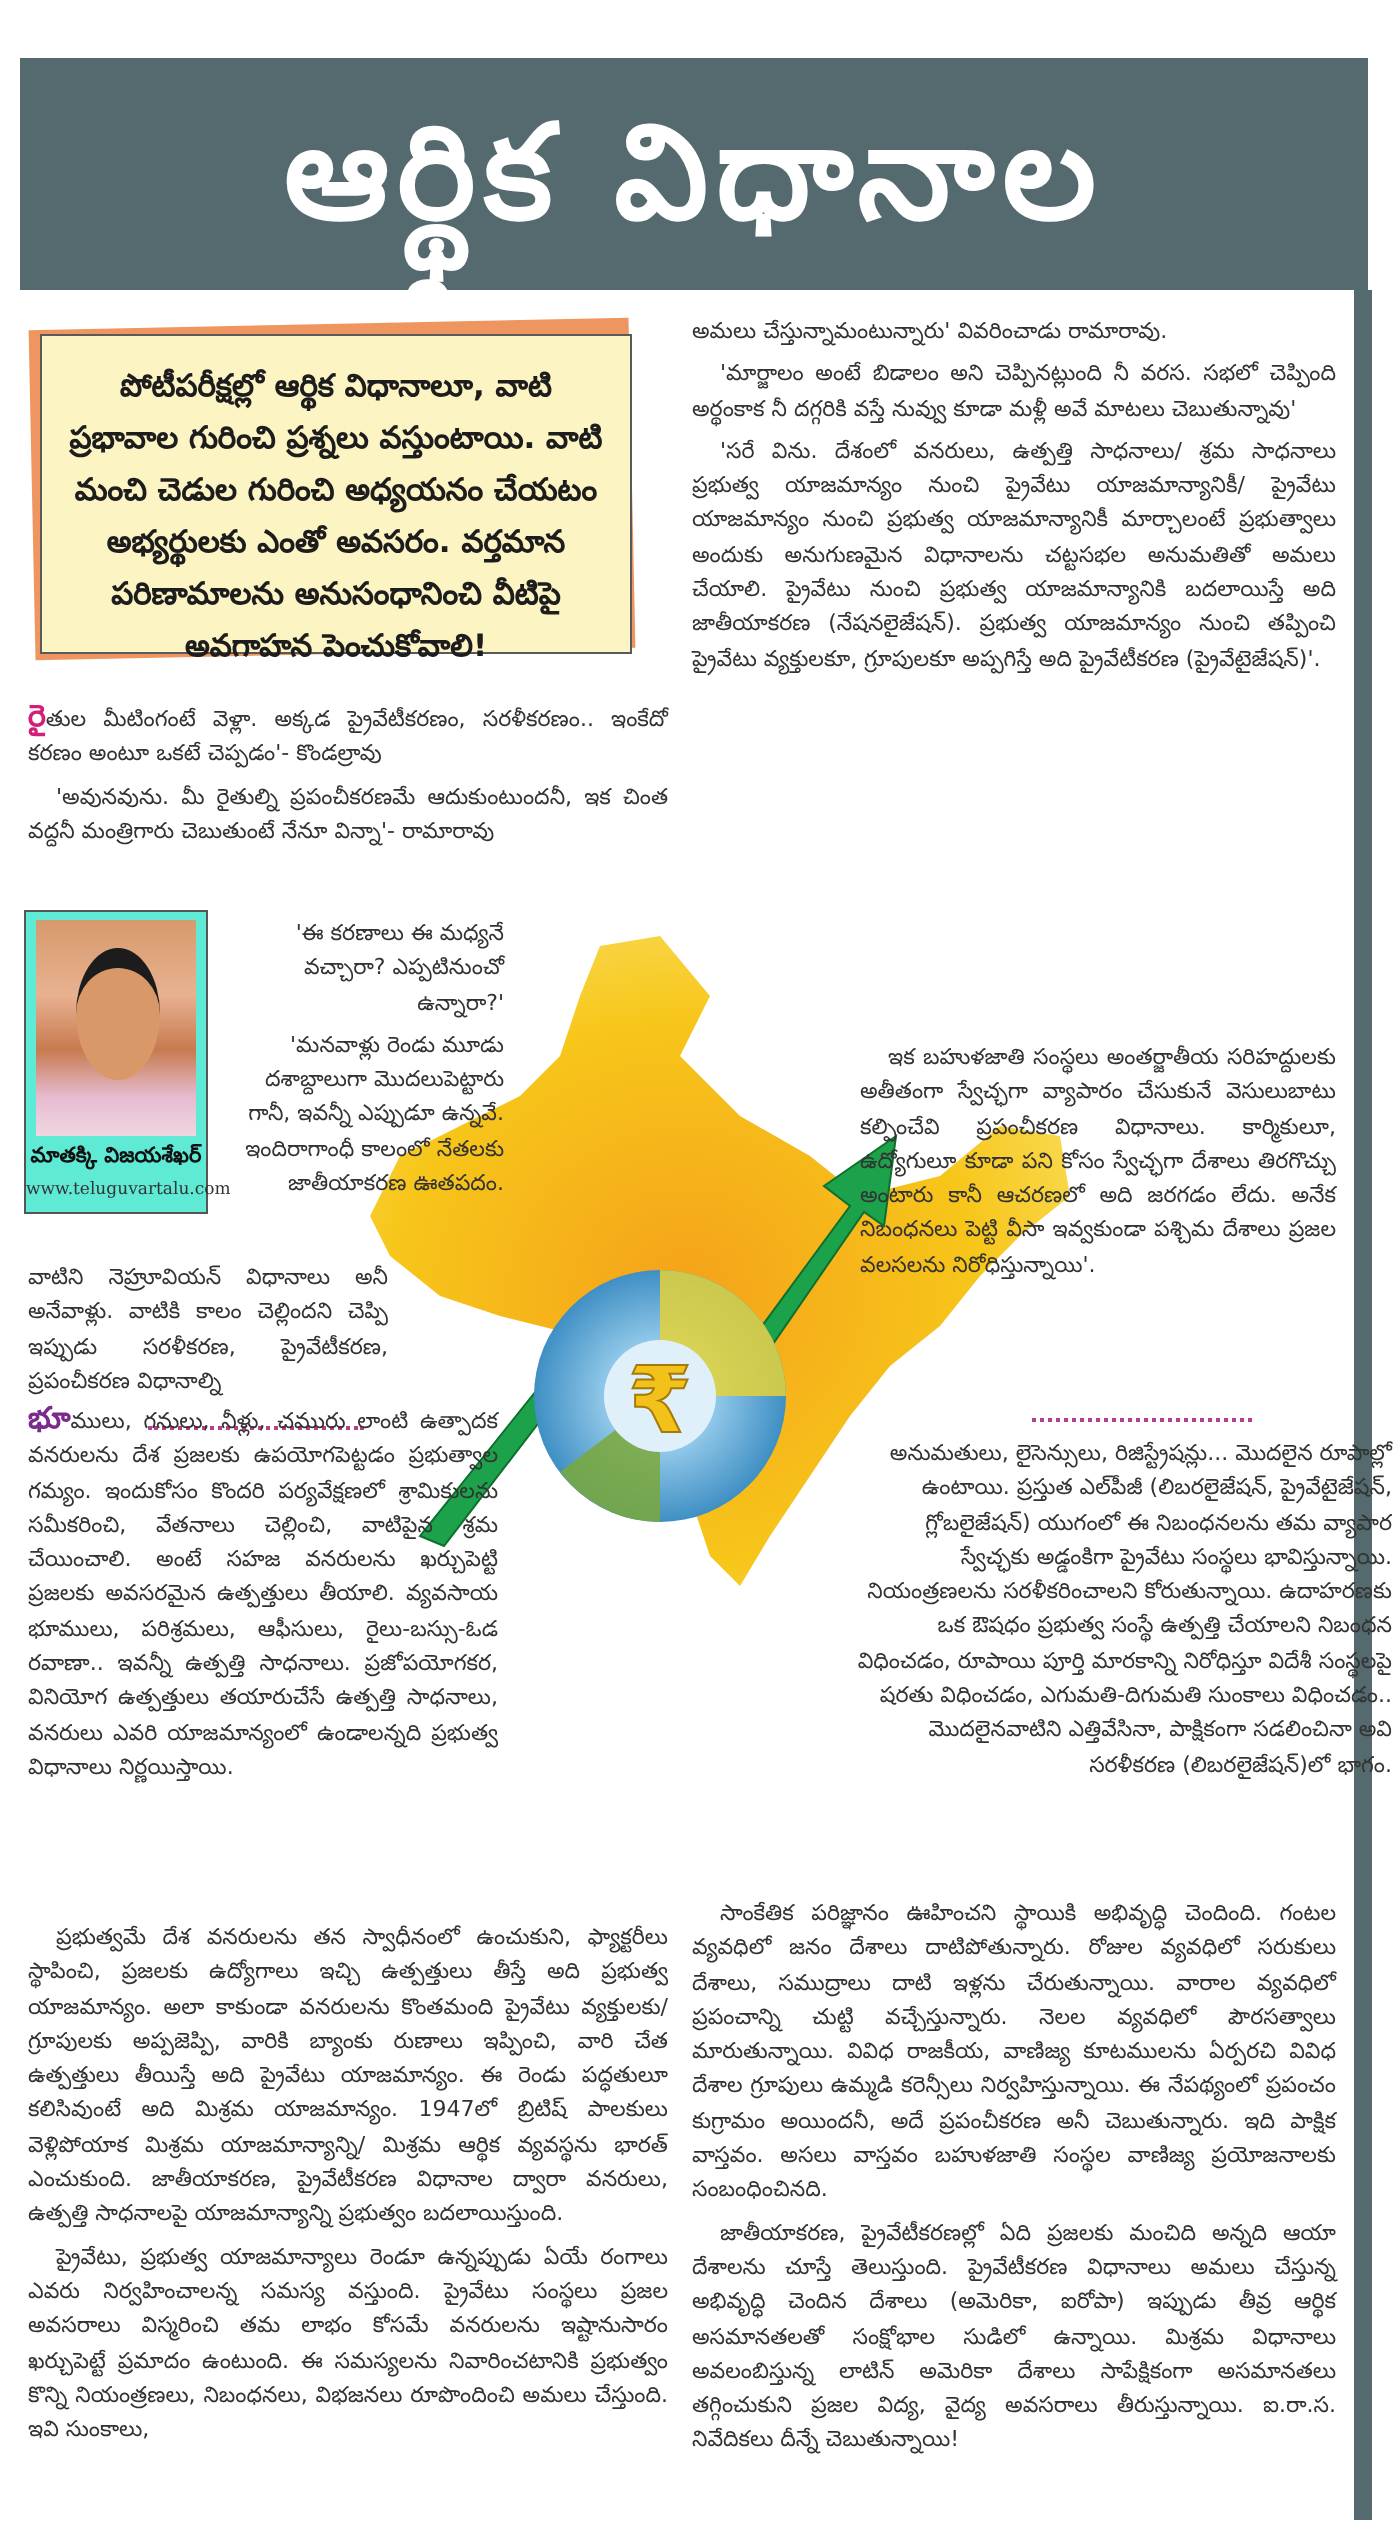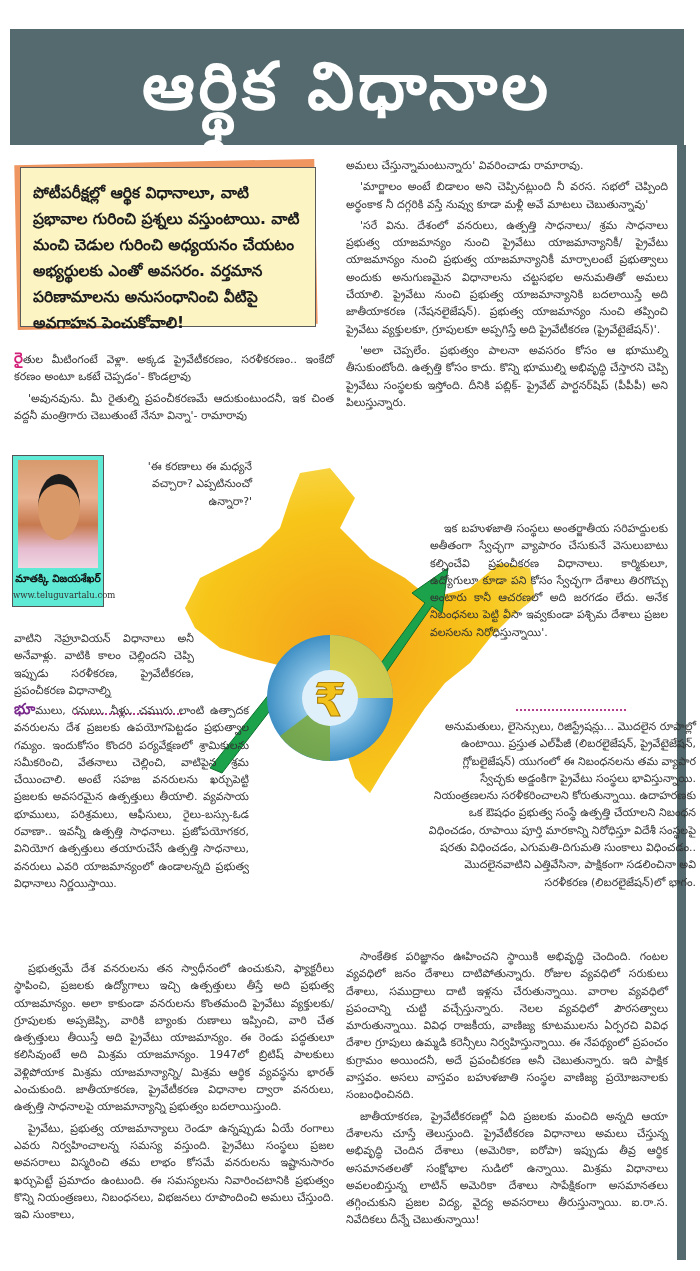--- a/index.html
+++ b/index.html
@@ -4,21 +4,21 @@
 <style>
   html, body { margin:0; padding:0; background:#ffffff; }
   body { width:700px; height:1271px; position:relative; overflow:hidden;
          font-family:"DejaVu Sans", sans-serif; color:#222; }
   .title-bar { position:absolute; left:10px; top:29px; width:674px; height:116px; background:#546a6e; }
   .title-text { position:absolute; left:0; right:0; top:14px; text-align:center; color:#ffffff;
                 font-family:"DejaVu Sans", sans-serif; font-weight:bold; font-size:66px; letter-spacing:4px; line-height:88px; }
   .right-stripe { position:absolute; left:677px; top:145px; width:9px; height:1115px; background:#546a6e; }
   .intro-shadow { position:absolute; left:16px; top:162px; width:300px; height:165px; background:#ef9560; transform:rotate(-1.2deg); }
   .intro-box { position:absolute; left:20px; top:167px; width:296px; height:160px; background:#fdf4c4;
-               border:1.5px solid #5a5a5a; box-sizing:border-box; padding:12px 12px; }
+               border:1.5px solid #5a5a5a; box-sizing:border-box; padding:12px 12px;text-align:center; }
   .intro-text { font-size:15.5px; font-weight:bold; line-height:26px; color:#1d1d1d; }
   .col { position:absolute; font-size:11px; line-height:17.3px; color:#333; text-align:justify; }
   .col p { margin:0 0 4px 0; text-indent:14px; }
   .col p.noindent { text-indent:0; }
   .dropcap-a { color:#d31f78; font-weight:bold; font-size:15px; }
   .dropcap-b { color:#7a2a8c; font-weight:bold; font-size:15px; }
   .author-box { position:absolute; left:12px; top:455px; width:92px; height:152px; border:1px solid #555; box-sizing:border-box; background:#5eead4; }
   .author-photo { position:absolute; left:5px; top:4px; width:80px; height:108px;
                   background:linear-gradient(180deg,#d79a6d 0%,#e8b190 35%,#c77a4f 60%,#e6bcd0 82%,#efd6e1 100%); }
   .author-face { position:absolute; left:20px; top:14px; width:42px; height:56px; border-radius:50%; background:#d99868; border-top:10px solid #1c1c1c; }
@@ -73,20 +73,21 @@
 <div class="author-box">
   <div class="author-photo">
     <div class="author-face"></div>
   </div>
   <div class="author-name">మాతక్కి విజయశేఖర్</div>
   <div class="author-site">www.teluguvartalu.com</div>
 </div>
 
 <div class="col" style="left:112px; top:458px; width:140px; text-align:right;">
   <p>'ఈ కరణాలు ఈ మధ్యనే వచ్చారా? ఎప్పటినుంచో ఉన్నారా?'</p>
+  <p>'మనవాళ్లు రెండు మూడు దశాబ్దాలుగా మొదలుపెట్టారు గానీ, ఇవన్నీ ఎప్పుడూ ఉన్నవే. ఇందిరాగాంధీ కాలంలో నేతలకు జాతీయాకరణ ఊతపదం.</p>
 </div>
 
 <div class="col" style="left:14px; top:630px; width:180px;">
   <p class="noindent">వాటిని నెహ్రూవియన్ విధానాలు అనీ అనేవాళ్లు. వాటికి కాలం చెల్లిందని చెప్పి ఇప్పుడు సరళీకరణ, ప్రైవేటీకరణ, ప్రపంచీకరణ విధానాల్ని</p>
 </div>
 
 <div class="divider" style="left:74px; top:713px; width:108px;"></div>
 
 <div class="col" style="left:14px; top:701px; width:235px;">
   <p class="noindent"><span class="dropcap-b">భూ</span><span>ములు, గనులు, నీళ్లు, చమురు లాంటి ఉత్పాదక వనరులను దేశ ప్రజలకు ఉపయోగపెట్టడం ప్రభుత్వాల గమ్యం. ఇందుకోసం కొందరి పర్యవేక్షణలో శ్రామికులను సమీకరించి, వేతనాలు చెల్లించి, వాటిపైన శ్రమ చేయించాలి. అంటే సహజ వనరులను ఖర్చుపెట్టి ప్రజలకు అవసరమైన ఉత్పత్తులు తీయాలి. వ్యవసాయ భూములు, పరిశ్రమలు, ఆఫీసులు, రైలు-బస్సు-ఓడ రవాణా.. ఇవన్నీ ఉత్పత్తి సాధనాలు. ప్రజోపయోగకర, వినియోగ ఉత్పత్తులు తయారుచేసే ఉత్పత్తి సాధనాలు, వనరులు ఎవరి యాజమాన్యంలో ఉండాలన్నది ప్రభుత్వ విధానాలు నిర్ణయిస్తాయి.</span></p>
@@ -94,21 +95,20 @@
 
 <div class="col" style="left:14px; top:960px; width:320px;">
   <p>ప్రభుత్వమే దేశ వనరులను తన స్వాధీనంలో ఉంచుకుని, ఫ్యాక్టరీలు స్థాపించి, ప్రజలకు ఉద్యోగాలు ఇచ్చి ఉత్పత్తులు తీస్తే అది ప్రభుత్వ యాజమాన్యం. అలా కాకుండా వనరులను కొంతమంది ప్రైవేటు వ్యక్తులకు/ గ్రూపులకు అప్పజెప్పి, వారికి బ్యాంకు రుణాలు ఇప్పించి, వారి చేత ఉత్పత్తులు తీయిస్తే అది ప్రైవేటు యాజమాన్యం. ఈ రెండు పద్ధతులూ కలిసివుంటే అది మిశ్రమ యాజమాన్యం. 1947లో బ్రిటిష్ పాలకులు వెళ్లిపోయాక మిశ్రమ యాజమాన్యాన్ని/ మిశ్రమ ఆర్థిక వ్యవస్థను భారత్ ఎంచుకుంది. జాతీయాకరణ, ప్రైవేటీకరణ విధానాల ద్వారా వనరులు, ఉత్పత్తి సాధనాలపై యాజమాన్యాన్ని ప్రభుత్వం బదలాయిస్తుంది.</p>
   <p>ప్రైవేటు, ప్రభుత్వ యాజమాన్యాలు రెండూ ఉన్నప్పుడు ఏయే రంగాలు ఎవరు నిర్వహించాలన్న సమస్య వస్తుంది. ప్రైవేటు సంస్థలు ప్రజల అవసరాలు విస్మరించి తమ లాభం కోసమే వనరులను ఇష్టానుసారం ఖర్చుపెట్టే ప్రమాదం ఉంటుంది. ఈ సమస్యలను నివారించటానికి ప్రభుత్వం కొన్ని నియంత్రణలు, నిబంధనలు, విభజనలు రూపొందించి అమలు చేస్తుంది. ఇవి సుంకాలు,</p>
 </div>
 
 <div class="col" style="left:346px; top:157px; width:322px;">
   <p class="noindent">అమలు చేస్తున్నామంటున్నారు' వివరించాడు రామారావు.</p>
   <p>'మార్జాలం అంటే బిడాలం అని చెప్పినట్లుంది నీ వరస. సభలో చెప్పింది అర్థంకాక నీ దగ్గరికి వస్తే నువ్వు కూడా మళ్లీ అవే మాటలు చెబుతున్నావు'</p>
   <p>'సరే విను. దేశంలో వనరులు, ఉత్పత్తి సాధనాలు/ శ్రమ సాధనాలు ప్రభుత్వ యాజమాన్యం నుంచి ప్రైవేటు యాజమాన్యానికీ/ ప్రైవేటు యాజమాన్యం నుంచి ప్రభుత్వ యాజమాన్యానికీ మార్చాలంటే ప్రభుత్వాలు అందుకు అనుగుణమైన విధానాలను చట్టసభల అనుమతితో అమలు చేయాలి. ప్రైవేటు నుంచి ప్రభుత్వ యాజమాన్యానికి బదలాయిస్తే అది జాతీయాకరణ (నేషనలైజేషన్). ప్రభుత్వ యాజమాన్యం నుంచి తప్పించి ప్రైవేటు వ్యక్తులకూ, గ్రూపులకూ అప్పగిస్తే అది ప్రైవేటీకరణ (ప్రైవేటైజేషన్)'.</p>
-  <p>'అలా చెప్పలేం. ప్రభుత్వం పాలనా అవసరం కోసం ఆ భూముల్ని తీసుకుంటోంది. ఉత్పత్తి కోసం కాదు. కొన్ని భూముల్ని అభివృద్ధి చేస్తారని చెప్పి ప్రైవేటు సంస్థలకు ఇస్తోంది. దీనికి పబ్లిక్- ప్రైవేట్ పార్టనర్‌షిప్ (పీపీపీ) అని పిలుస్తున్నారు.</p>
 </div>
 
 <div class="col" style="left:430px; top:520px; width:238px; ">
   <p>ఇక బహుళజాతి సంస్థలు అంతర్జాతీయ సరిహద్దులకు అతీతంగా స్వేచ్ఛగా వ్యాపారం చేసుకునే వెసులుబాటు కల్పించేవి ప్రపంచీకరణ విధానాలు. కార్మికులూ, ఉద్యోగులూ కూడా పని కోసం స్వేచ్ఛగా దేశాలు తిరగొచ్చు అంటారు కానీ ఆచరణలో అది జరగడం లేదు. అనేక నిబంధనలు పెట్టి వీసా ఇవ్వకుండా పశ్చిమ దేశాలు ప్రజల వలసలను నిరోధిస్తున్నాయి'.</p>
 </div>
 
 <div class="divider" style="left:516px; top:709px; width:110px;"></div>
 
 <div class="col" style="left:400px; top:718px; width:268px; text-align:right;margin-left:28px;">
   <p class="noindent">అనుమతులు, లైసెన్సులు, రిజిస్ట్రేషన్లు... మొదలైన రూపాల్లో ఉంటాయి. ప్రస్తుత ఎల్‌పీజీ (లిబరలైజేషన్, ప్రైవేటైజేషన్, గ్లోబలైజేషన్) యుగంలో ఈ నిబంధనలను తమ వ్యాపార స్వేచ్ఛకు అడ్డంకిగా ప్రైవేటు సంస్థలు భావిస్తున్నాయి. నియంత్రణలను సరళీకరించాలని కోరుతున్నాయి. ఉదాహరణకు ఒక ఔషధం ప్రభుత్వ సంస్థే ఉత్పత్తి చేయాలని నిబంధన విధించడం, రూపాయి పూర్తి మారకాన్ని నిరోధిస్తూ విదేశీ సంస్థలపై షరతు విధించడం, ఎగుమతి-దిగుమతి సుంకాలు విధించడం.. మొదలైనవాటిని ఎత్తివేసినా, పాక్షికంగా సడలించినా అవి సరళీకరణ (లిబరలైజేషన్)లో భాగం.</p>

